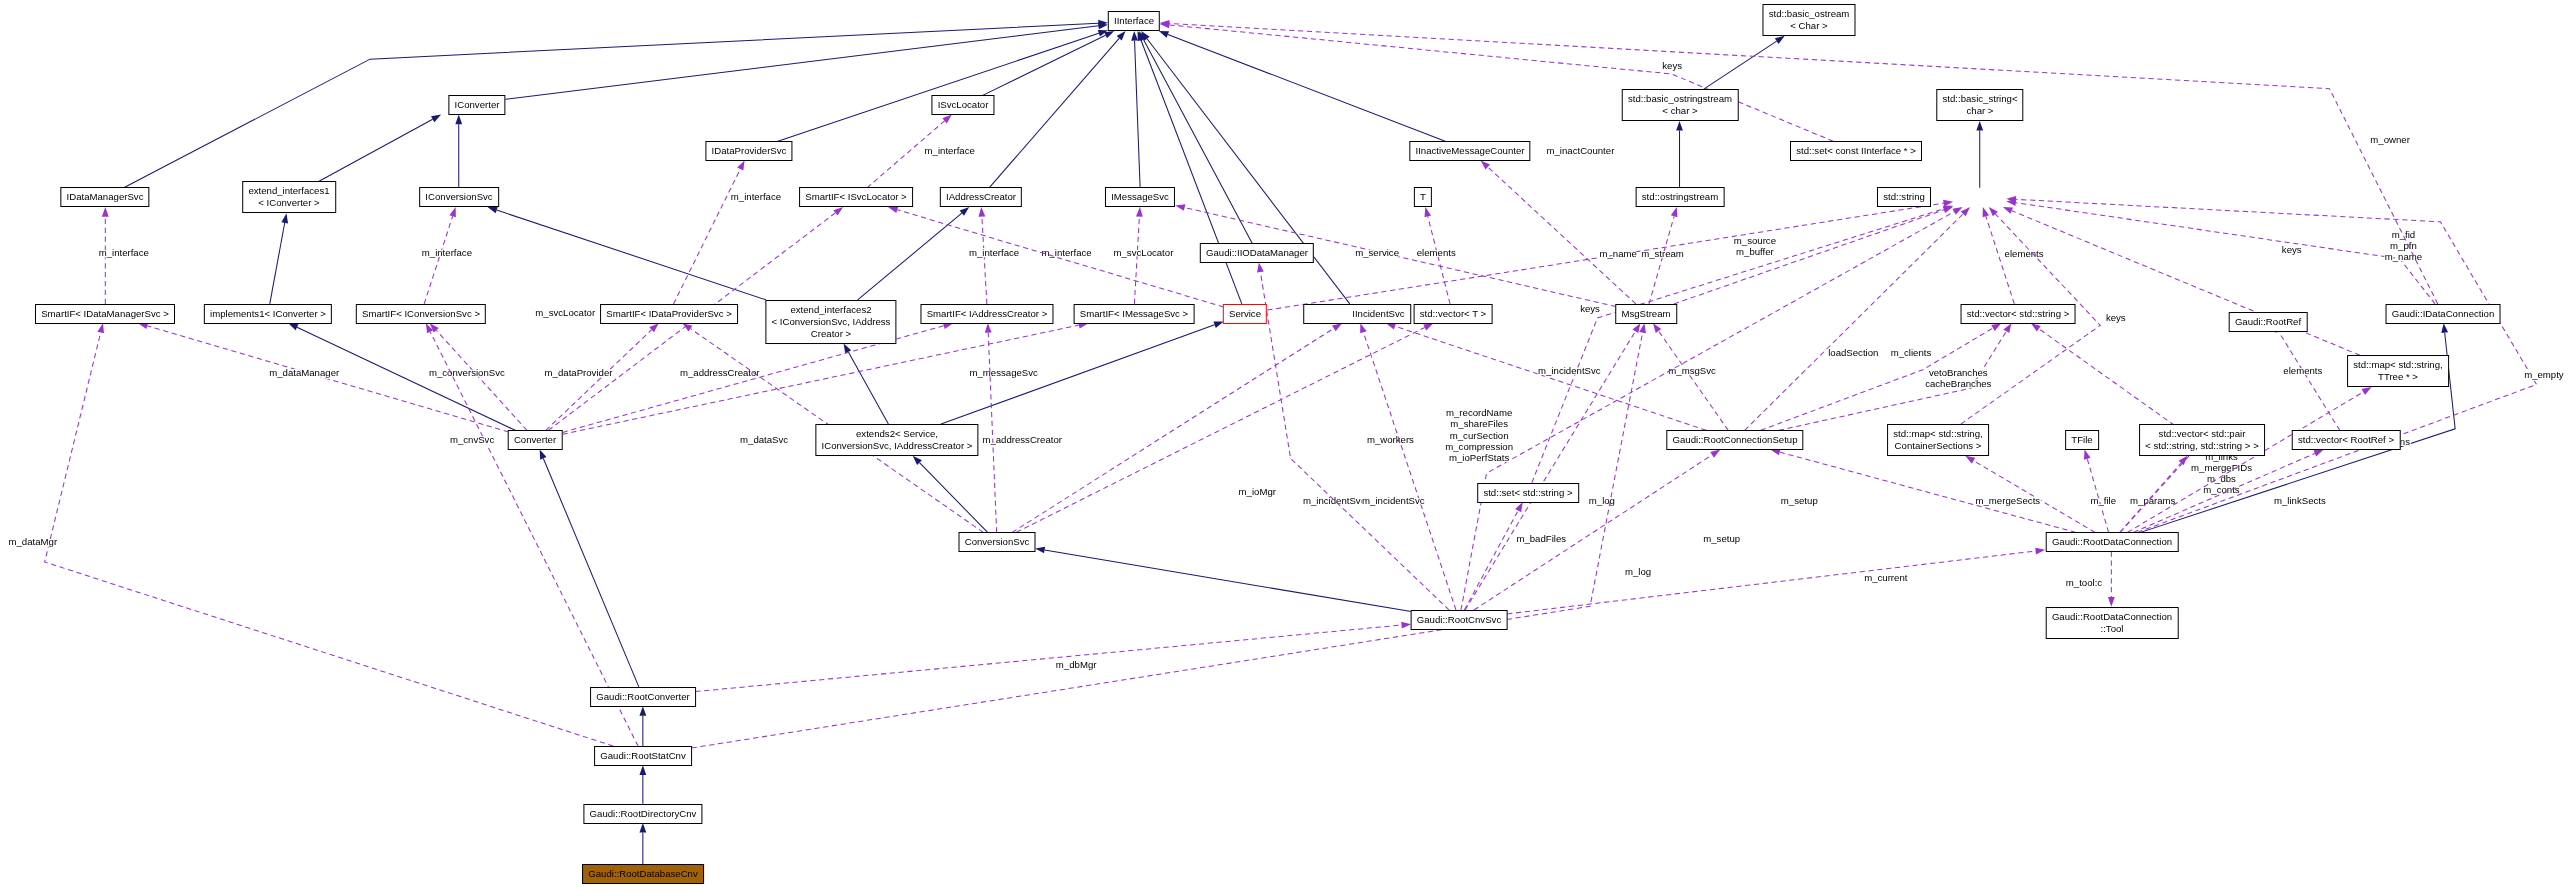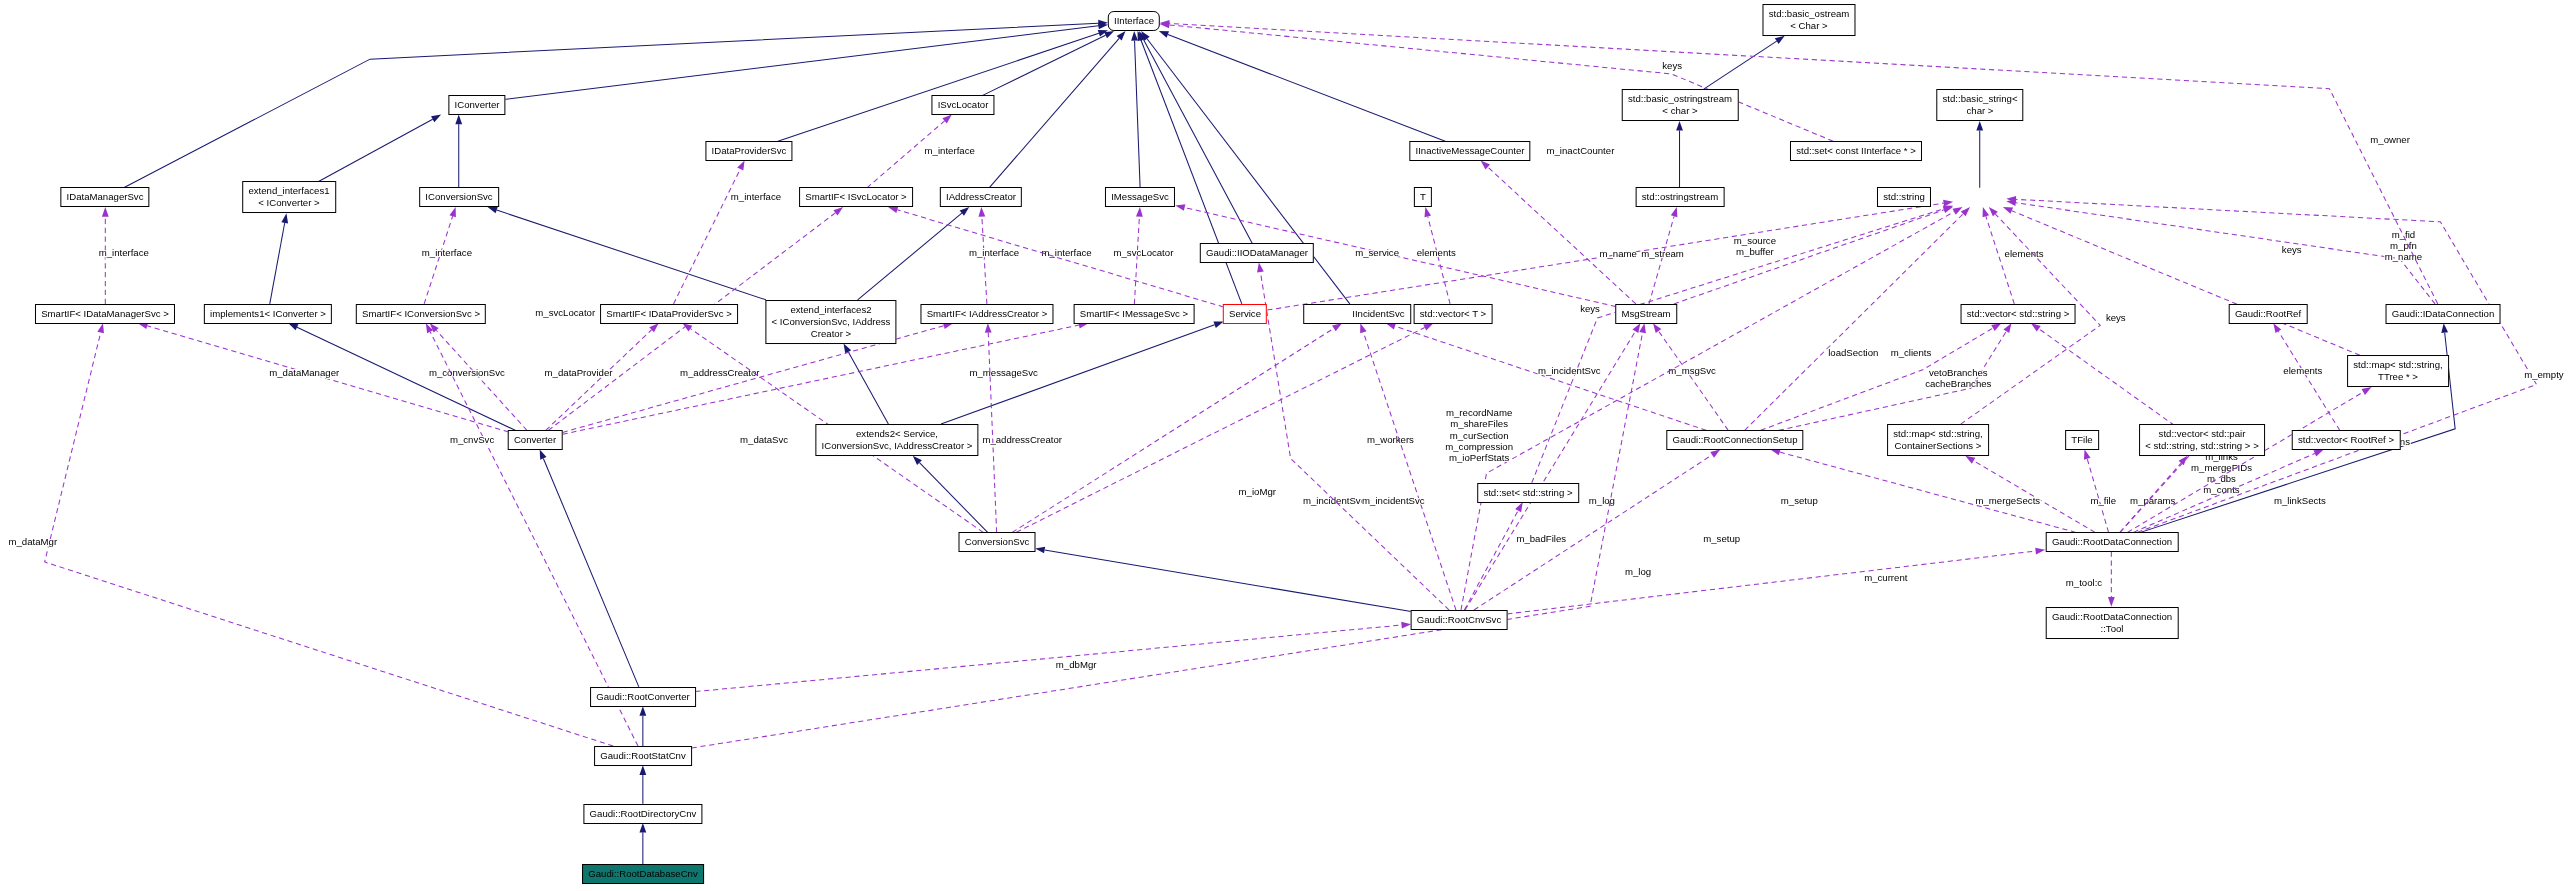--- a/index.html
+++ b/index.html
@@ -13,21 +13,21 @@
     color:#000000;
     font-size:9.6px;
     line-height:1.25;
     padding:3px 5.2px;
     white-space:pre-line;
     text-align:center;
     box-sizing:border-box;
     z-index:2;
   }
   .node.red{border-color:#ff0000;}
-  .node.main{background:#0f766e;}
+  .node.main{background:#a16207;}
   .edge-label{
     font-size:13px;
     fill:#000000;
     paint-order:stroke;
     stroke:#ffffff;
     stroke-width:3px;
   }
 </style>
 </head>
 <body>
@@ -421,21 +421,21 @@
         <path d="M138.82738095238096 437 L140.21406422066565 450.7199529705265 L131.27637589931112 448.5387314159102 Z" fill="#9a32cd"></path>
         <text x="44" y="733" class="edge-label" text-anchor="middle" dominant-baseline="middle"><tspan x="44" dy="0">m_dataMgr</tspan></text>
       </g>
       <g>
         <path d="M3163.941520467836 582 L 3080.907761717368 448.04931371386687" fill="none" stroke="#9a32cd" stroke-width="1.4" stroke-dasharray="7,5"></path>
         <path d="M3074.058479532164 437 L3084.8175188776595 445.62572155602544 L3076.9980045570765 450.4729058717083 Z" fill="#9a32cd"></path>
         <text x="3114" y="502" class="edge-label" text-anchor="middle" dominant-baseline="middle"><tspan x="3114" dy="0">elements</tspan></text>
       </g>
     </svg>
 
-<div class="node" style="left: 1134px; top: 21.4px; border-radius: 6px;">IInterface</div>
+<div class="node" style="left: 1134px; top: 21.4px;">IInterface</div>
     <div class="node" style="left: 1809px; top: 20px;">std::basic_ostream
 &lt; Char &gt;</div>
     <div class="node" style="left: 459px; top: 105px; margin-left: 18px;">IConverter</div>
     <div class="node" style="left: 963px; top: 105px;">ISvcLocator</div>
     <div class="node" style="left: 1680px; top: 105px;">std::basic_ostringstream
 &lt; char &gt;</div>
     <div class="node" style="left: 1980px; top: 105px;">std::basic_string&lt;
 char &gt;</div>
     <div class="node" style="left: 749px; top: 151px;">IDataProviderSvc</div>
     <div class="node" style="left: 1470px; top: 151px;">IInactiveMessageCounter</div>
@@ -458,21 +458,21 @@
     <div class="node" style="left: 831px; top: 322px;">extend_interfaces2
 &lt; IConversionSvc, IAddress
 Creator &gt;</div>
     <div class="node" style="left: 987px; top: 314px;">SmartIF&lt; IAddressCreator &gt;</div>
     <div class="node" style="left: 1134px; top: 314px;">SmartIF&lt; IMessageSvc &gt;</div>
     <div class="node red" style="left: 1245px; top: 314px;">Service</div>
     <div class="node" style="left: 1357px; top: 314px; padding-left: 48px;">IIncidentSvc</div>
     <div class="node" style="left: 1453px; top: 314px;">std::vector&lt; T &gt;</div>
     <div class="node" style="left: 1646px; top: 314px;">MsgStream</div>
     <div class="node" style="left: 2018px; top: 314px;">std::vector&lt; std::string &gt;</div>
-    <div class="node" style="left: 2268px; top: 314px;">Gaudi::RootRef</div>
+    <div class="node" style="left: 2268px; top: 322px;">Gaudi::RootRef</div>
     <div class="node" style="left: 2443px; top: 314px;">Gaudi::IDataConnection</div>
     <div class="node" style="left: 2398px; top: 371px;">std::map&lt; std::string,
 TTree * &gt;</div>
     <div class="node" style="left: 535px; top: 440px;">Converter</div>
     <div class="node" style="left: 897px; top: 440px;">extends2&lt; Service,
 IConversionSvc, IAddressCreator &gt;</div>
     <div class="node" style="left: 1735px; top: 440px;">Gaudi::RootConnectionSetup</div>
     <div class="node" style="left: 1938px; top: 440px;">std::map&lt; std::string,
 ContainerSections &gt;</div>
     <div class="node" style="left: 2082px; top: 440px;">TFile</div>

